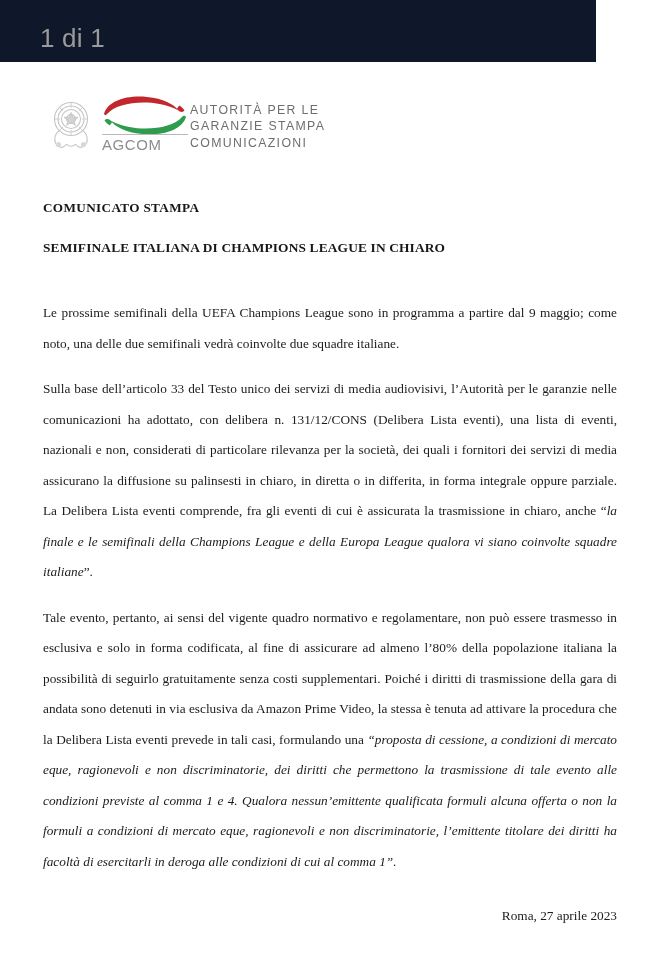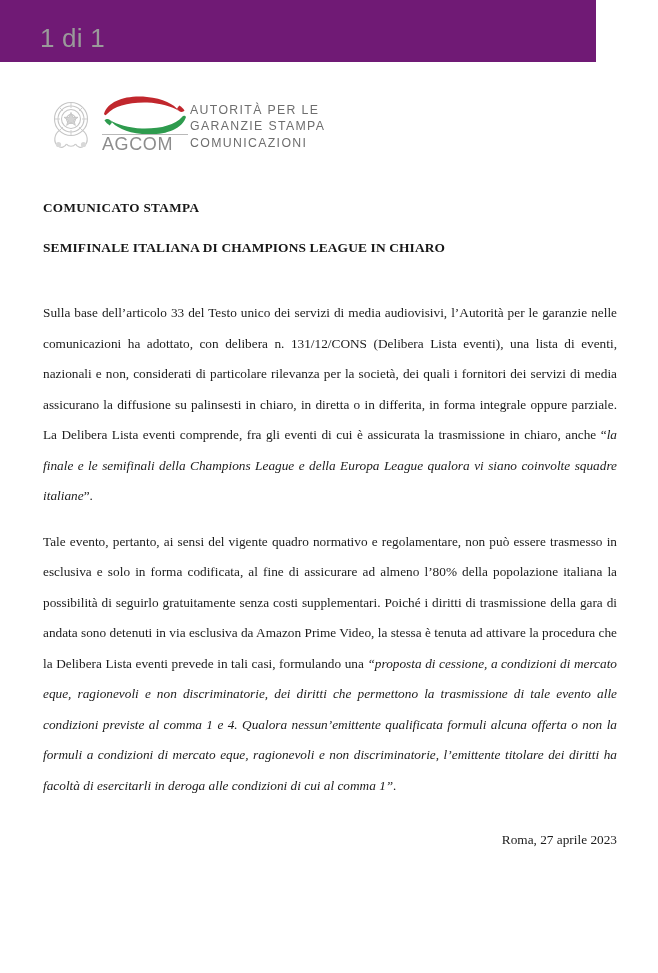--- a/index.html
+++ b/index.html
@@ -14,21 +14,21 @@
     font-family: "Liberation Serif", "DejaVu Serif", serif;
     overflow: hidden;
     position: relative;
   }
 
   
   .viewer {
     position: relative;
     width: 596px;
     height: 973px;
-    background: #701a75;
+    background: #0f172a;
     box-sizing: border-box;
     text-decoration: underline;
   }
   .page-indicator {
     position: absolute;
     left: 40px;
     top: 22px;
     font-family: "Liberation Sans", "DejaVu Sans", sans-serif;
     font-size: 26px;
     line-height: 32px;
@@ -85,21 +85,21 @@
     bottom: 17px;
     width: 86px;
     height: 1px;
     background: #b9b9b9;
   }
   .agcom-word {
     position: absolute;
     left: 2px;
     bottom: -1px;
     font-family: "Liberation Sans", "DejaVu Sans", sans-serif;
-    font-size: 18px;
+    font-size: 15px;
     line-height: 17px;
     letter-spacing: 0.6px;
     color: #8d8d8d;
     font-weight: 400;
     margin-top: 36px;
   }
   .auth-lines {
     margin-bottom: 1px;
     font-family: "Liberation Sans", "DejaVu Sans", sans-serif;
     font-size: 12.3px;
@@ -226,20 +226,21 @@
         </div>
       </div>
     </div>
 
     <div class="titles">
       <div class="title-main">COMUNICATO STAMPA</div>
       <div class="title-sub">SEMIFINALE ITALIANA DI CHAMPIONS LEAGUE IN CHIARO</div>
     </div>
 
     <div class="body-copy">
+      <p class="para tight"><span>Le prossime semifinali della UEFA Champions League sono in programma a partire dal 9 maggio; come noto, una delle due semifinali vedrà coinvolte due squadre italiane.</span></p>
       <p class="para tight"><span>Sulla base dell’articolo 33 del Testo unico dei servizi di media audiovisivi, l’Autorità per le garanzie nelle comunicazioni ha adottato, con delibera n. 131/12/CONS (Delibera Lista eventi), una lista di eventi, nazionali e non, considerati di particolare rilevanza per la società, dei quali i fornitori dei servizi di media assicurano la diffusione su palinsesti in chiaro, in diretta o in differita, in forma integrale oppure parziale. La Delibera Lista eventi comprende, fra gli eventi di cui è assicurata la trasmissione in chiaro, anche “</span><em>la finale e le semifinali della Champions League e della Europa League qualora vi siano coinvolte squadre italiane</em><span>”.</span></p>
       <p class="para"><span>Tale evento, pertanto, ai sensi del vigente quadro normativo e regolamentare, non può essere trasmesso in esclusiva e solo in forma codificata, al fine di assicurare ad almeno l’80% della popolazione italiana la possibilità di seguirlo gratuitamente senza costi supplementari. Poiché i diritti di trasmissione della gara di andata sono detenuti in via esclusiva da Amazon Prime Video, la stessa è tenuta ad attivare la procedura che la Delibera Lista eventi prevede in tali casi, formulando una </span><em>“proposta di cessione, a condizioni di mercato eque, ragionevoli e non discriminatorie, dei diritti che permettono la trasmissione di tale evento alle condizioni previste al comma 1 e 4. Qualora nessun’emittente qualificata formuli alcuna offerta o non la formuli a condizioni di mercato eque, ragionevoli e non discriminatorie, l’emittente titolare dei diritti ha facoltà di esercitarli in deroga alle condizioni di cui al comma 1”.</em></p>
 
       <p class="signoff">Roma, 27 aprile 2023</p>
     </div>
 
   </div>
 </div>
 
 </body></html>

